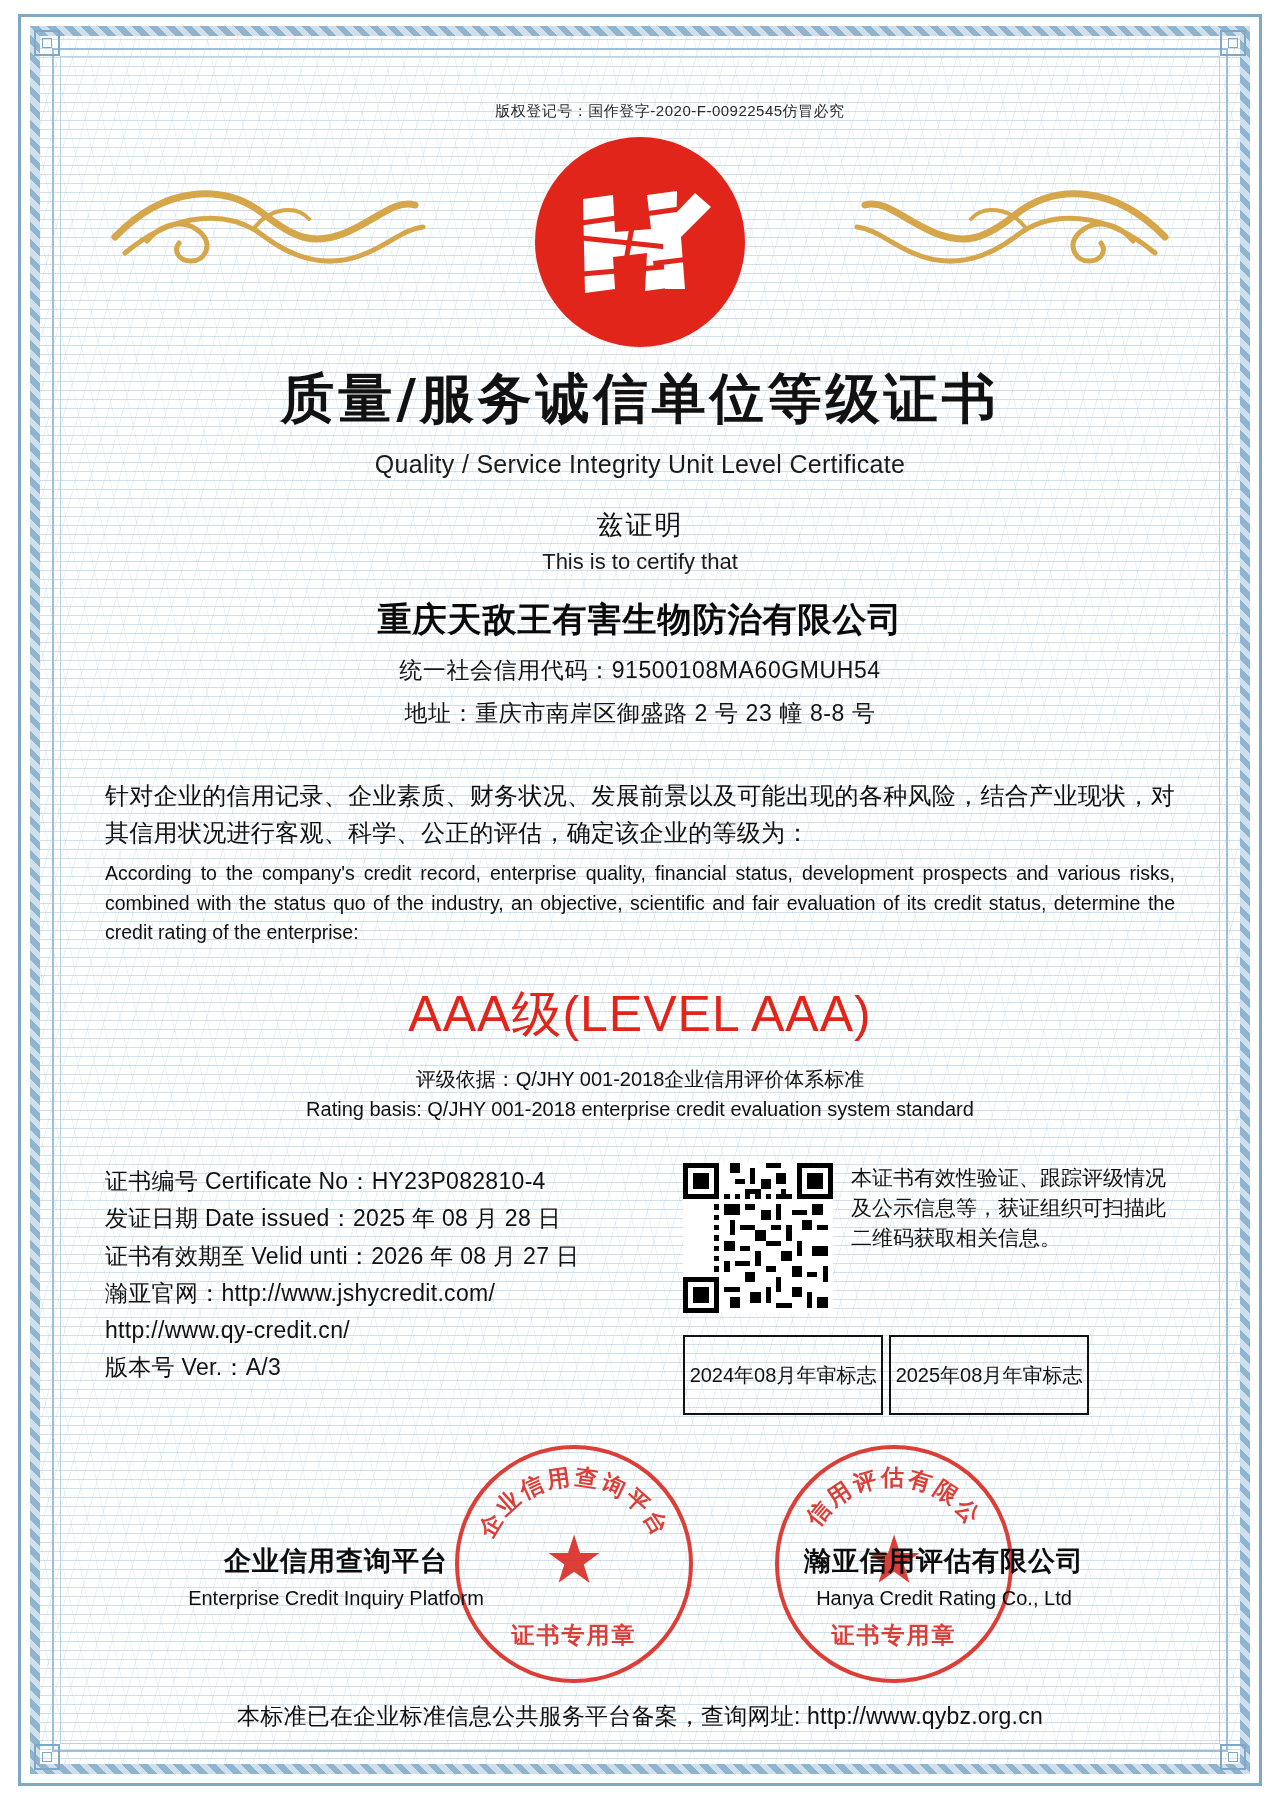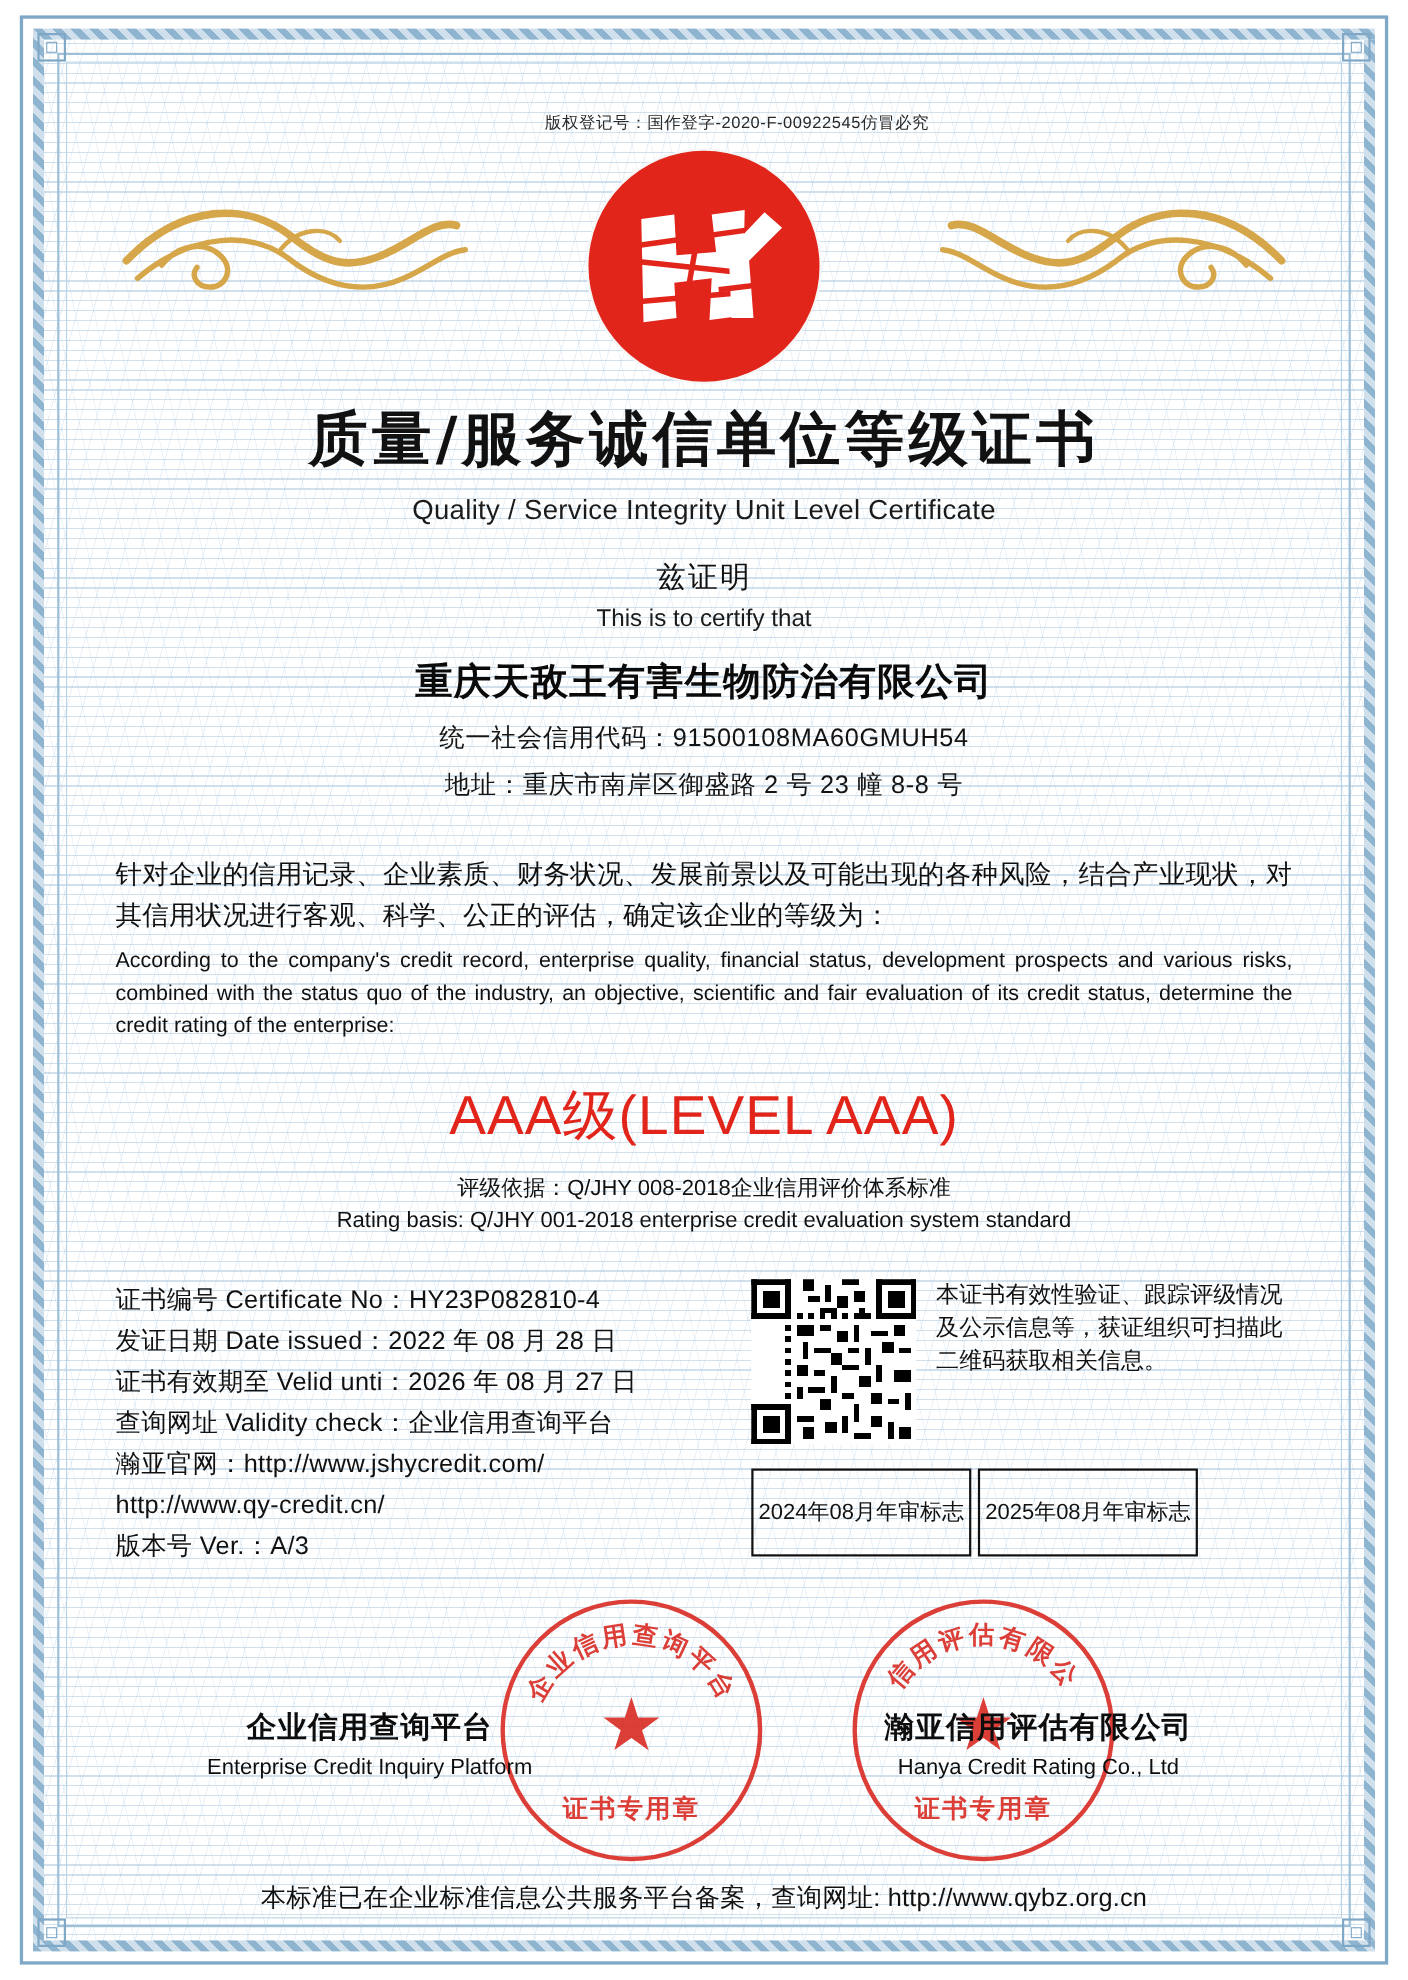--- a/index.html
+++ b/index.html
@@ -461,30 +461,29 @@
     <div class="company-code">统一社会信用代码：91500108MA60GMUH54</div>
     <div class="company-addr">地址：重庆市南岸区御盛路 2 号 23 幢 8-8 号</div>
 
     <div class="body-block">
       <div class="body-cn">针对企业的信用记录、企业素质、财务状况、发展前景以及可能出现的各种风险，结合产业现状，对其信用状况进行客观、科学、公正的评估，确定该企业的等级为：</div>
       <div class="body-en">According to the company's credit record, enterprise quality, financial status, development prospects and various risks, combined with the status quo of the industry, an objective, scientific and fair evaluation of its credit status, determine the credit rating of the enterprise:</div>
     </div>
 
     <div class="level">AAA级(LEVEL AAA)</div>
 
-    <div class="rating-basis-cn">评级依据：Q/JHY 008-2018企业信用评价体系标准</div>
+    <div class="rating-basis-cn">评级依据：Q/JHY 001-2018企业信用评价体系标准</div>
     <div class="rating-basis-en">Rating basis: Q/JHY 001-2018 enterprise credit evaluation system standard</div>
 
     <div class="details-row">
 
       <div class="details-left">
         <div>证书编号 Certificate No：HY23P082810-4</div>
-        <div>发证日期 Date issued：2022 年 08 月 28 日</div>
+        <div>发证日期 Date issued：2025 年 08 月 28 日</div>
         <div>证书有效期至 Velid unti：2026 年 08 月 27 日</div>
-        <div>查询网址 Validity check：企业信用查询平台</div>
         <div>瀚亚官网：http://www.jshycredit.com/</div>
         <div>http://www.qy-credit.cn/</div>
         <div>版本号 Ver.：A/3</div>
       </div>
 
       <div class="details-right">
         <div class="qr-row">
           <div class="qr">
             <svg viewBox="0 0 29 29" width="150" height="150" shape-rendering="crispEdges" aria-hidden="true">
               <rect width="29" height="29" fill="#ffffff"></rect>

